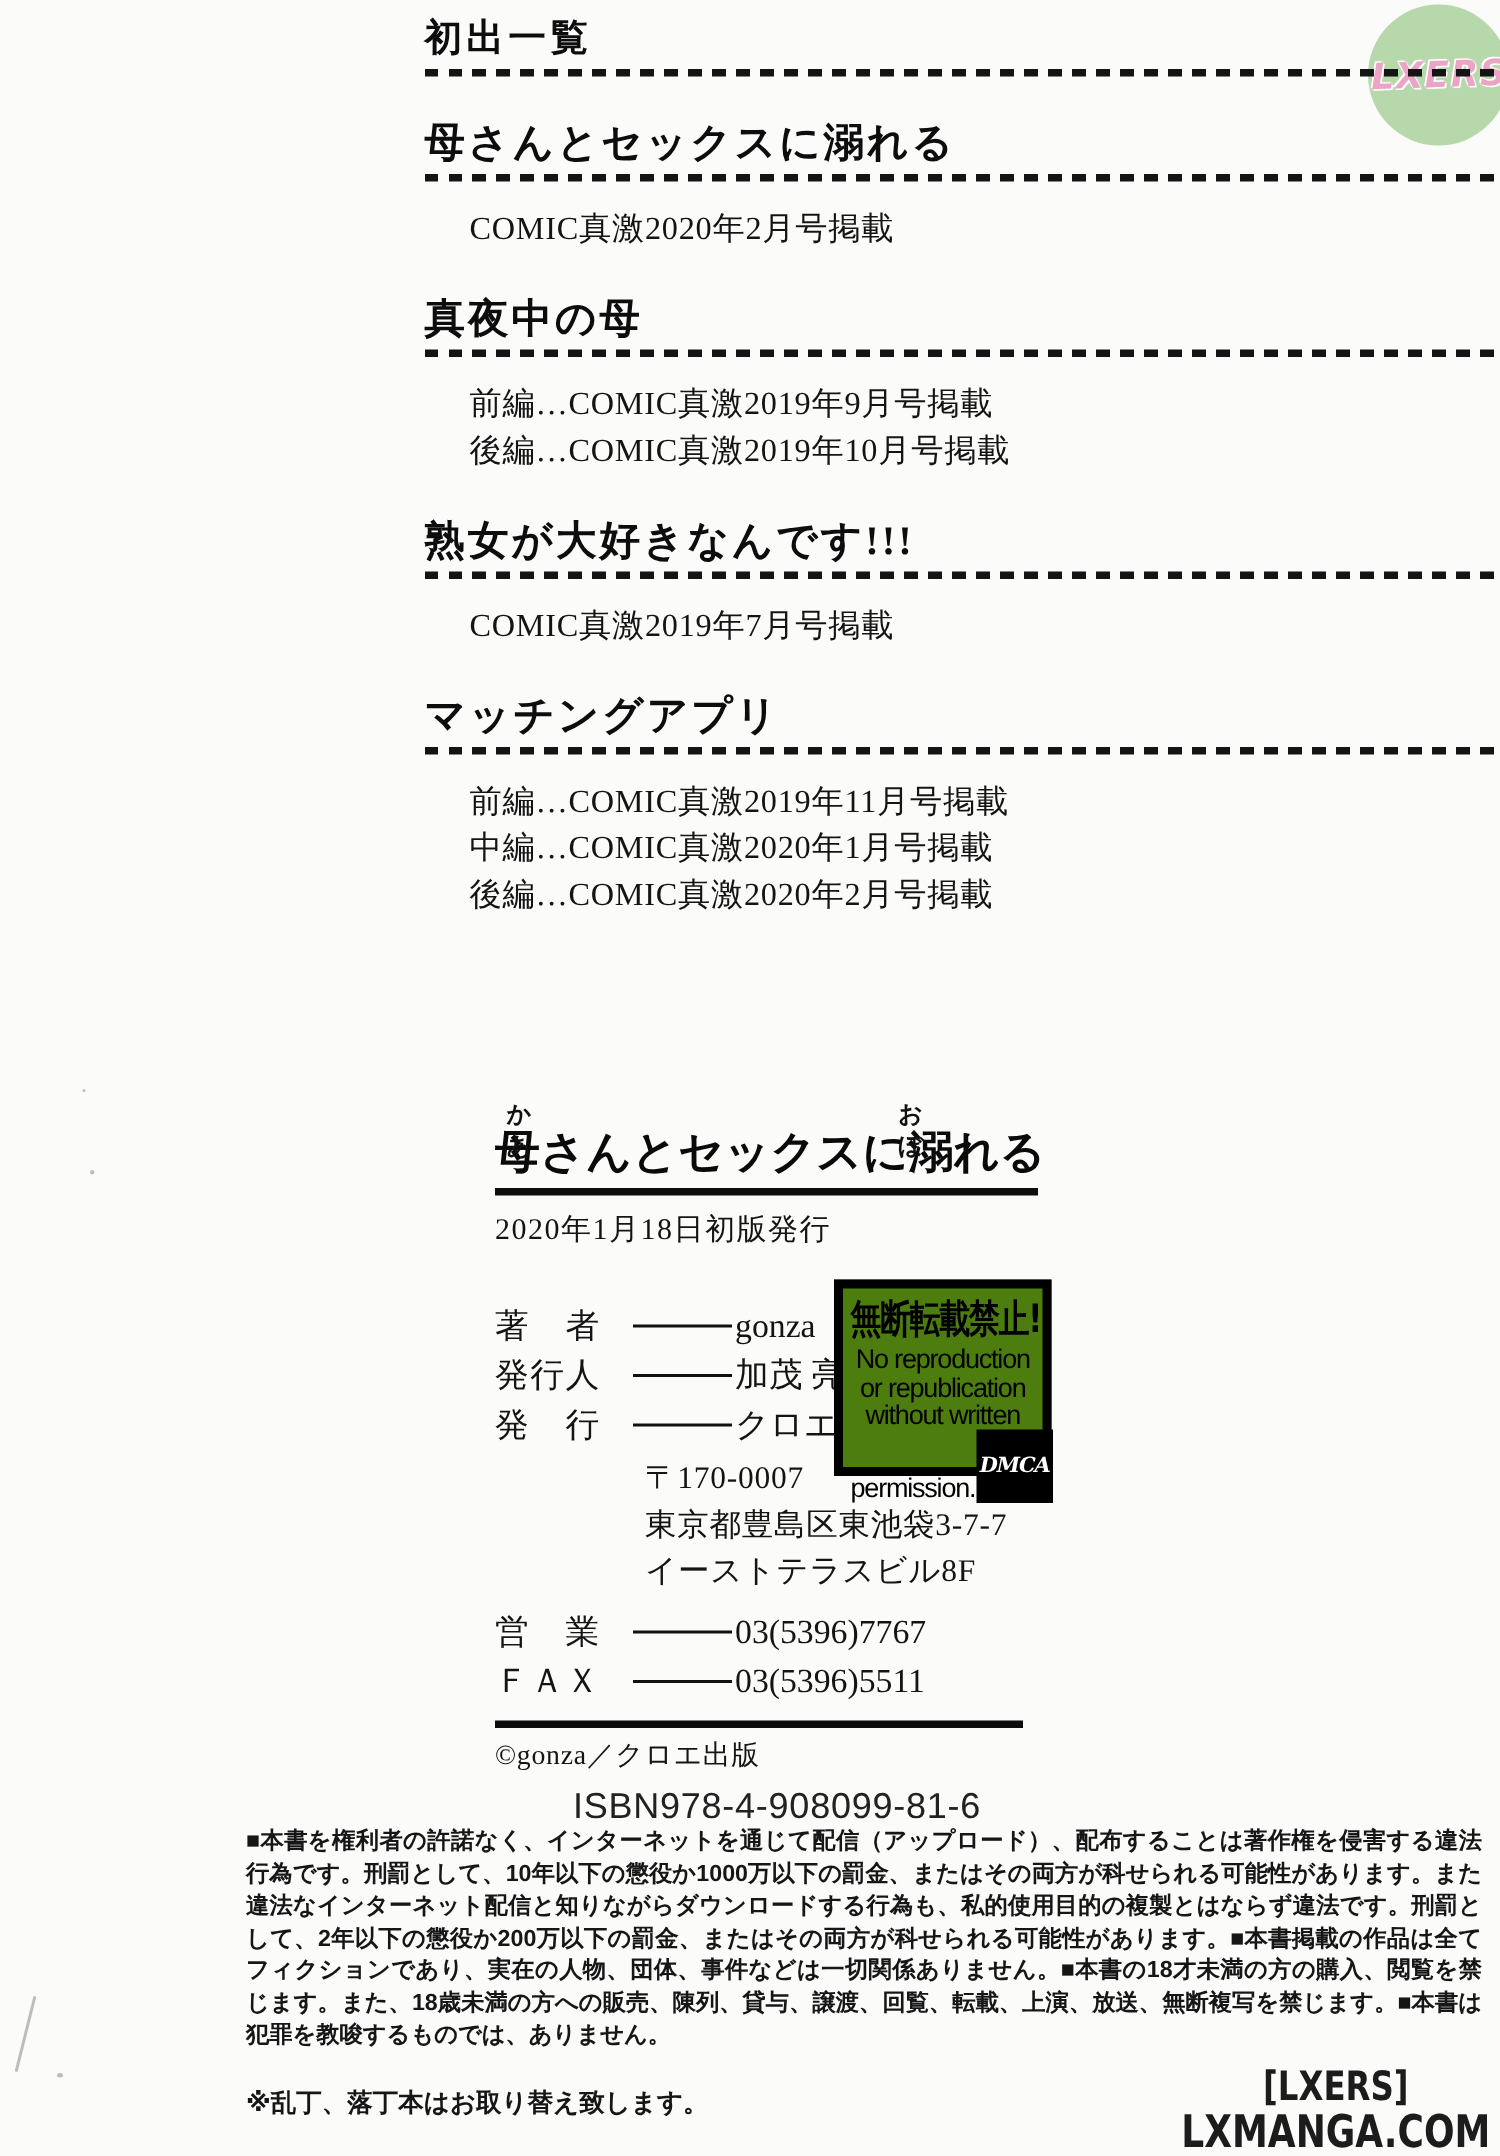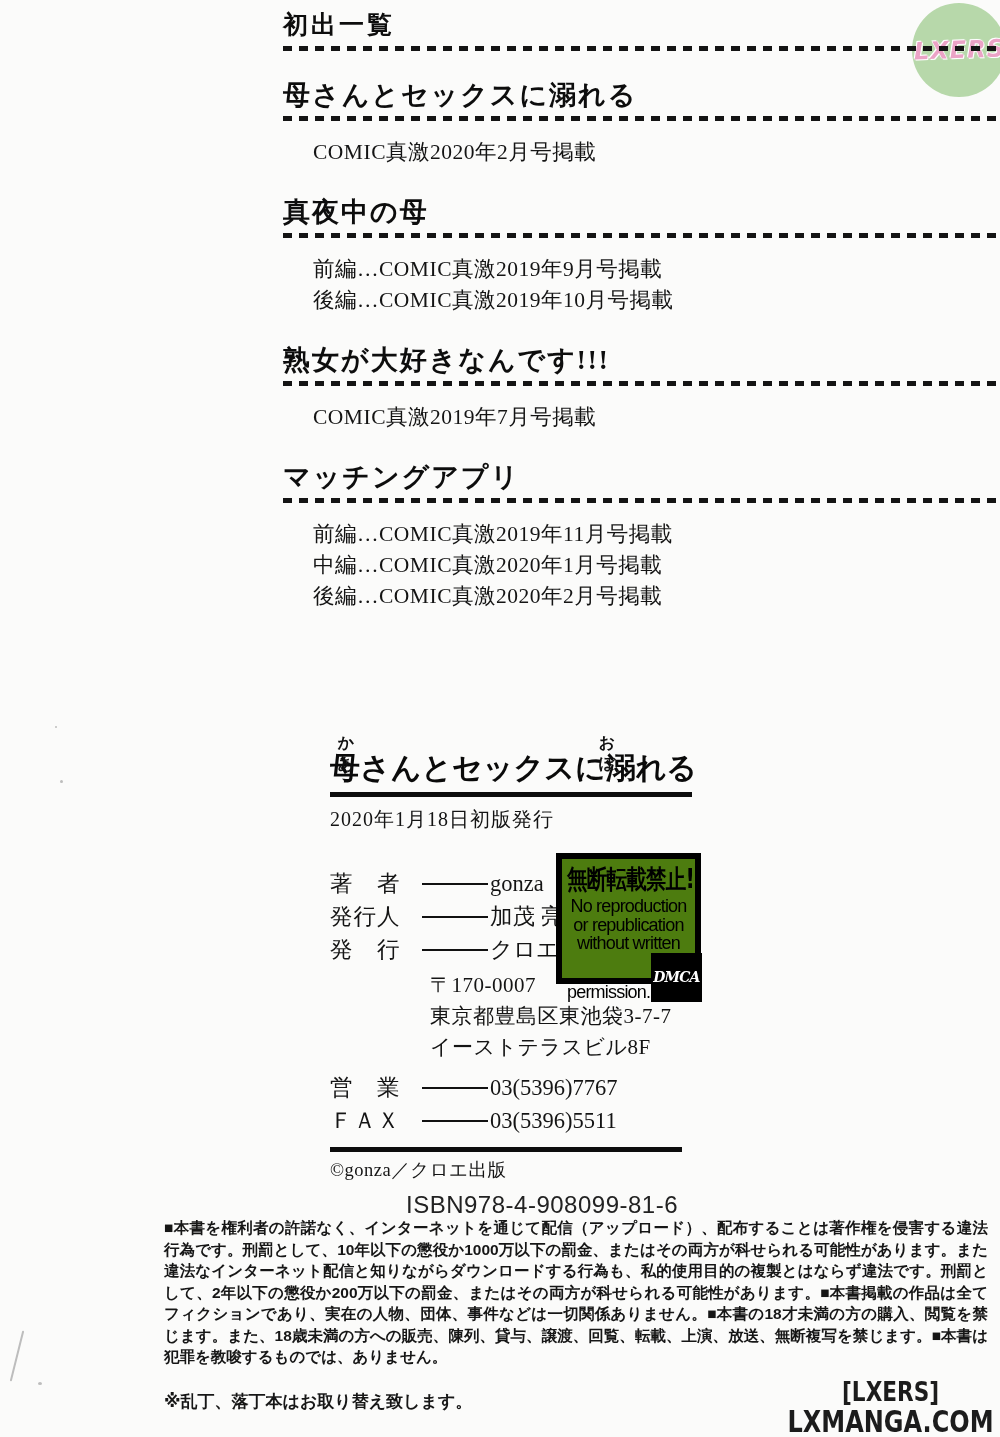--- a/index.html
+++ b/index.html
@@ -65,21 +65,21 @@
   .c-row .connector{
     width:66px; border-top:2.5px solid #111; margin:0 2px 0 4px; flex:none;
   }
   .addr{ padding-left:100px; margin-top:4px; }
   .addr div{ font-size:21px; line-height:31px; letter-spacing:0.5px; }
   .contacts{ margin-top:8px; }
   .bottom-rule{ width:352px; height:5px; background:#0d0d0d; margin-top:10px; }
   .copyright{ font-size:18.5px; margin-top:5px; letter-spacing:0.5px; }
   .isbn{
     font-family:"Liberation Sans","DejaVu Sans",sans-serif;
-    font-size:24px; margin-top:9px; margin-left:76px; letter-spacing:0.5px; color:#222;
+    font-size:24px; margin-top:9px; margin-left:52px; letter-spacing:0.5px; color:#222;
   }
 
   
   .notice-box{
     position:absolute; left:556px; top:853px; width:145px; height:131px;
     border:6px solid #000; background:#4d7c0f; padding:3px 5px; z-index:3;text-align:center;
   }
   .notice-jp{
     font-family:"DejaVu Sans",sans-serif;
     font-size:26px; font-weight:900; white-space:nowrap; letter-spacing:-1px;

